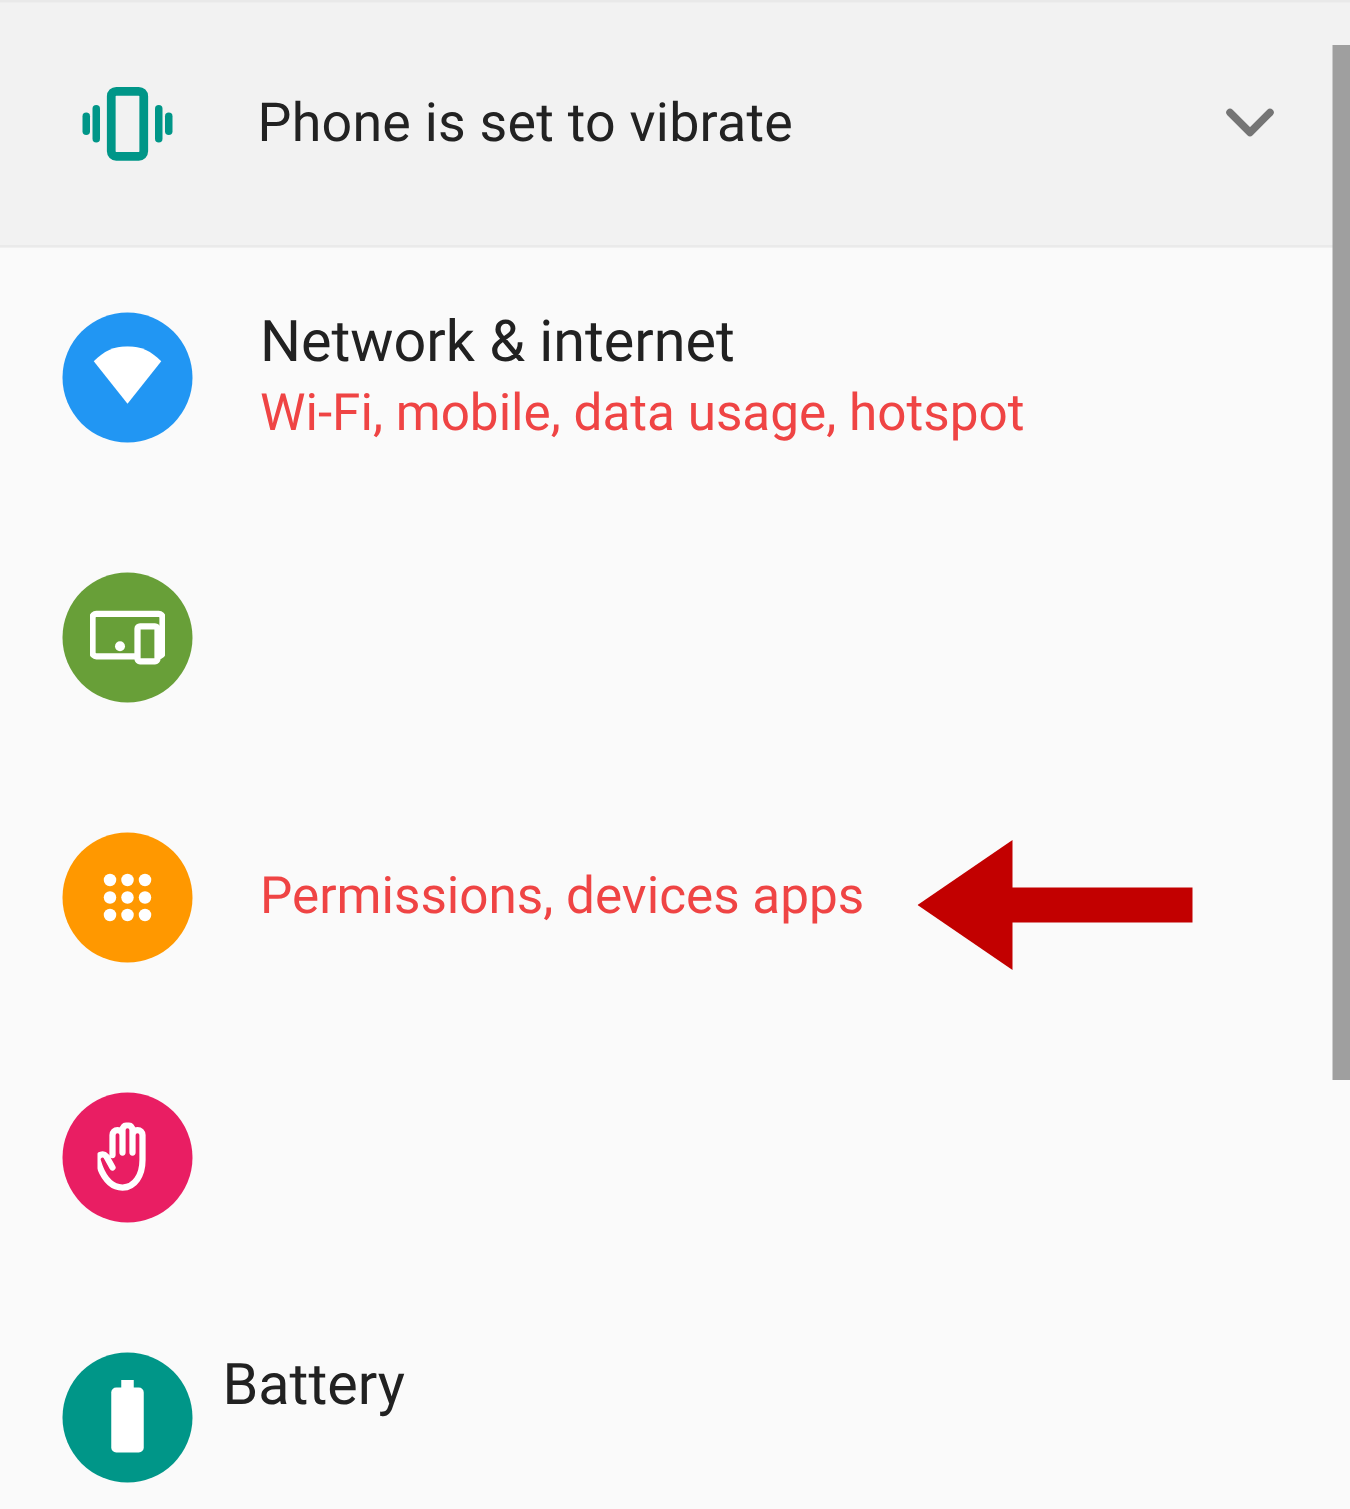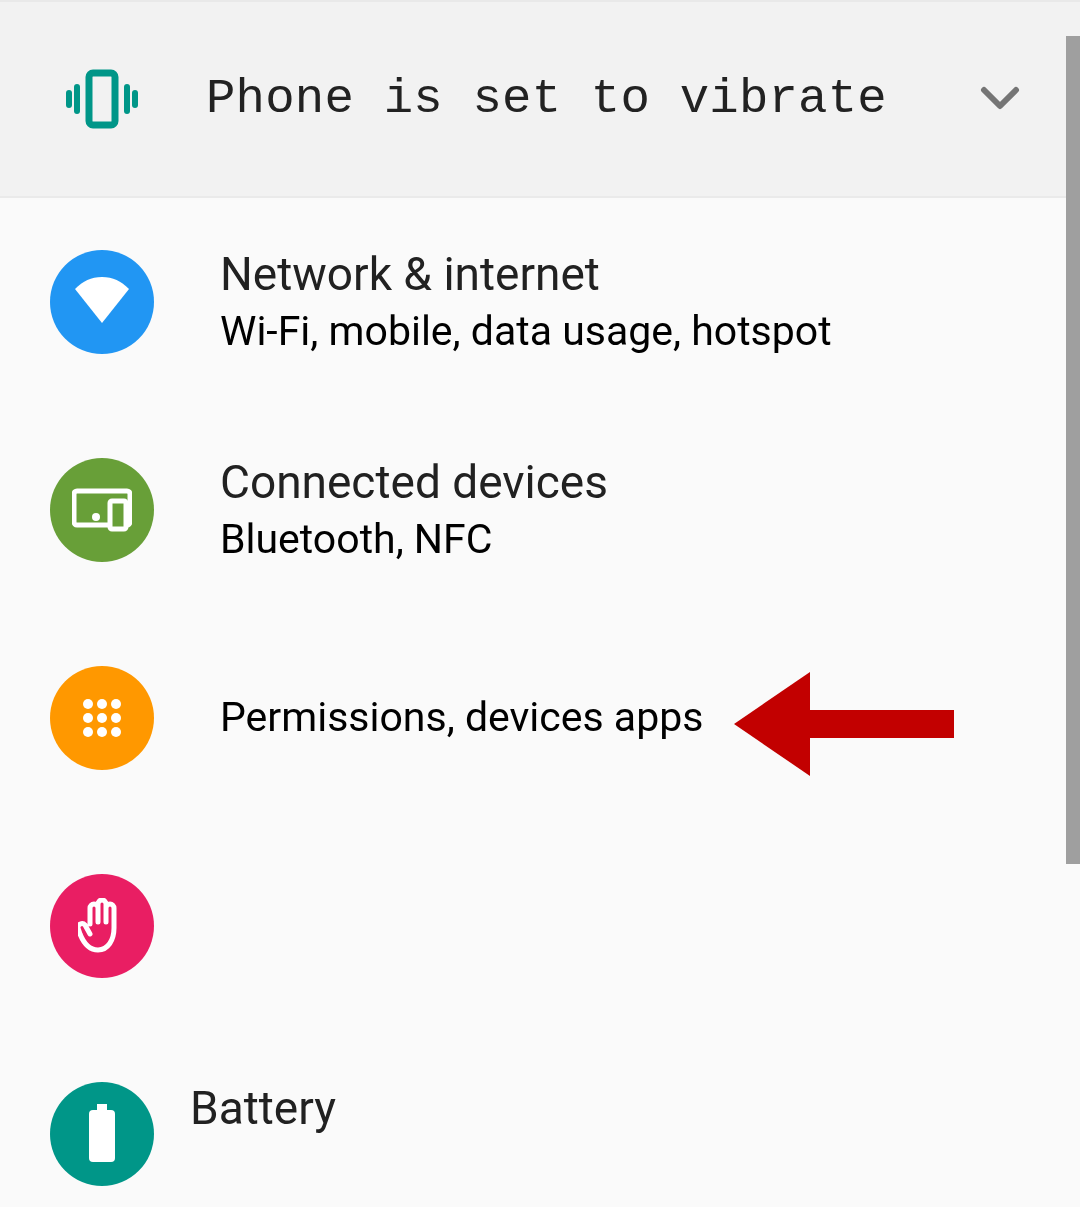--- a/index.html
+++ b/index.html
@@ -34,41 +34,39 @@
   }
   .banner .banner-icon {
     width: 80px;
     display: flex;
     justify-content: center;
     align-items: center;
   }
   .banner .banner-title {
     flex: 1;
     margin-left: 64px;
-    font-size: 49px;
+    font-size: 43px;
     letter-spacing: 0.2px;
     color: #222;
-    font-family: Liberation Mono, monospace;
   }
   .banner .chevron {
     width: 60px;
     display: flex;
     justify-content: center;
     align-items: center;
   }
   .list {
     padding: 0;
   }
   .item {
     display: flex;
     align-items: center;
     height: 208px;
     padding: 0 50px 0 50px;
     position: relative;
-    gap: 12px;
   }
   .item .icon-col {
     width: 104px;
     height: 104px;
     display: flex;
     justify-content: center;
     align-items: center;
     flex: 0 0 104px;
   }
   .icon-circle {
@@ -87,21 +85,21 @@
     justify-content: center;
     gap: 6px;
   }
   .title {
     font-size: 46px;
     color: #212121;
     line-height: 1.15;
   }
   .subtitle {
     font-size: 41px;
-    color: #000000;
+    color: #ef4444;
     line-height: 1.2;
   }
   .annotation-arrow {
     position: absolute;
     top: 664px;
     left: 734px;
     pointer-events: none;
   }
   
   .c-blue   { background: #2196f3; }
@@ -154,24 +152,20 @@
     <div class="item">
       <div class="icon-col">
         <div class="icon-circle c-green">
           <svg width="60" height="46" viewBox="0 0 60 46">
             <rect x="2" y="4" width="56" height="34" rx="3" fill="none" stroke="#fff" stroke-width="5"></rect>
             <rect x="38" y="14" width="16" height="28" rx="2" fill="#689f38" stroke="#fff" stroke-width="5"></rect>
             <circle cx="24" cy="30" r="4" fill="#fff"></circle>
           </svg>
         </div>
       </div>
-      <div class="text-col">
-        <span class="title">Connected devices</span>
-        <span class="subtitle">Bluetooth, NFC</span>
-      </div>
     </div>
 
     <div class="item">
       <div class="icon-col">
         <div class="icon-circle c-orange">
           <svg width="46" height="46" viewBox="0 0 46 46">
             <g fill="#ffffff">
               <circle cx="9" cy="9" r="5"></circle>
               <circle cx="23" cy="9" r="5"></circle>
               <circle cx="37" cy="9" r="5"></circle>

